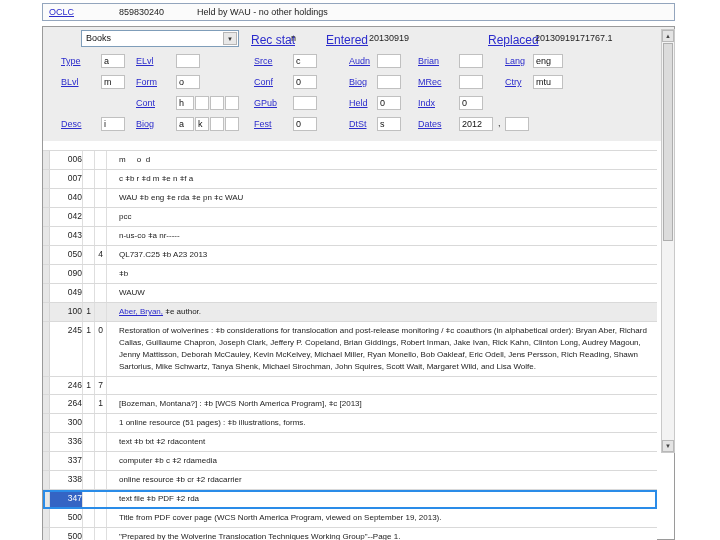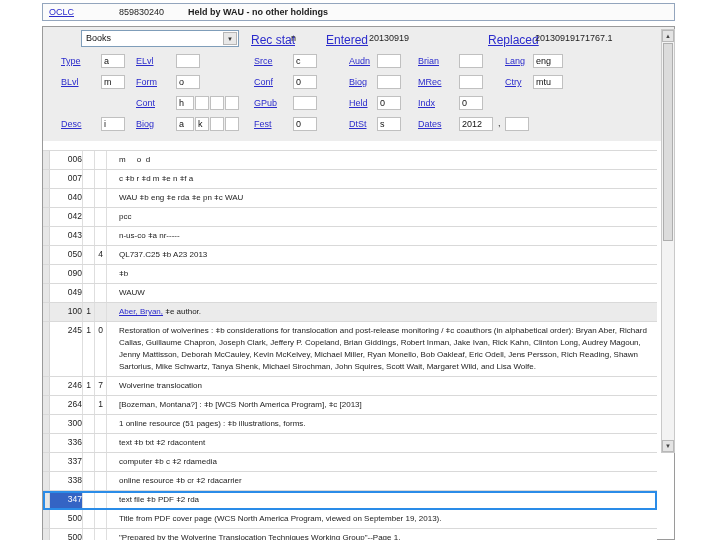--- a/index.html
+++ b/index.html
@@ -6,21 +6,21 @@
   html,body { width:720px; height:540px; background:#ffffff; overflow:hidden;
     font-family:"Liberation Sans", sans-serif; }
   .page { position:relative; width:720px; height:540px; background:#fff; }
 
   
   .header-box { position:absolute; left:42px; top:3px; width:633px; height:18px;
     border:1px solid #93a5bd; background:#fbfbfb; font-size:9px; color:#222; }
   .header-box .oclc-link { position:absolute; left:6px; top:3px; color:#2b2bcc;
     text-decoration:underline; cursor:pointer; }
   .header-box .oclc-num { position:absolute; left:76px; top:3px; color:#222; }
-  .header-box .holdings { position:absolute; left:145px; top:3px; color:#222;font-weight:bold; }
+  .header-box .holdings { position:absolute; left:154px; top:3px; color:#222; }
 
   
   .panel { position:absolute; left:42px; top:26px; width:633px; height:514px;
     border:1px solid #9a9a9a; background:#fff; }
 
   .ff-area { position:absolute; left:0; top:0; width:631px; height:114px;
     background:#ededed; }
 
   .combo { position:absolute; left:38px; top:3px; width:158px; height:17px;
     background:#fff; border:1px solid #7f9db9; font-size:9px; color:#111;
@@ -213,21 +213,20 @@
     <div class="cell tag">245</div>
     <div class="cell ind">1</div>
     <div class="cell ind">0</div>
     <div class="cell value"><span class="value-text">Restoration of wolverines : ǂb considerations for translocation and post-release monitoring / ǂc coauthors (in alphabetical order): Bryan Aber, Richard Callas, Guillaume Chapron, Joseph Clark, Jeffery P. Copeland, Brian Giddings, Robert Inman, Jake Ivan, Rick Kahn, Clinton Long, Audrey Magoun, Jenny Mattisson, Deborah McCauley, Kevin McKelvey, Michael Miller, Ryan Monello, Bob Oakleaf, Eric Odell, Jens Persson, Rich Reading, Shawn Sartorius, Mike Schwartz, Tanya Shenk, Michael Sirochman, John Squires, Scott Wait, Margaret Wild, and Lisa Wolfe.</span></div>
   </div>
         <div class="field-row">
     <div class="cell gutter"></div>
     <div class="cell tag">246</div>
     <div class="cell ind">1</div>
     <div class="cell ind">7</div>
-    <div class="cell value"><span class="value-text">Wolverine translocation</span></div>
   </div>
         <div class="field-row">
     <div class="cell gutter"></div>
     <div class="cell tag">264</div>
     <div class="cell ind"></div>
     <div class="cell ind">1</div>
     <div class="cell value"><span class="value-text">[Bozeman, Montana?] : ǂb [WCS North America Program], ǂc [2013]</span></div>
   </div>
         <div class="field-row">
     <div class="cell gutter"></div>

